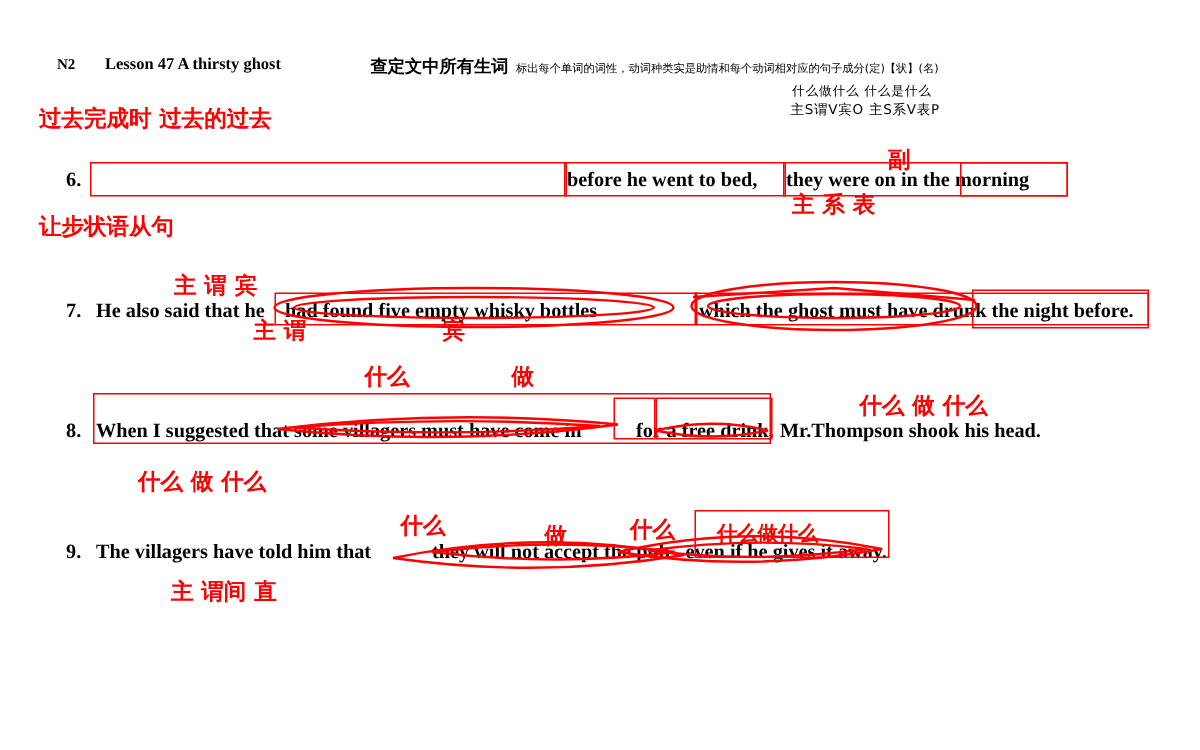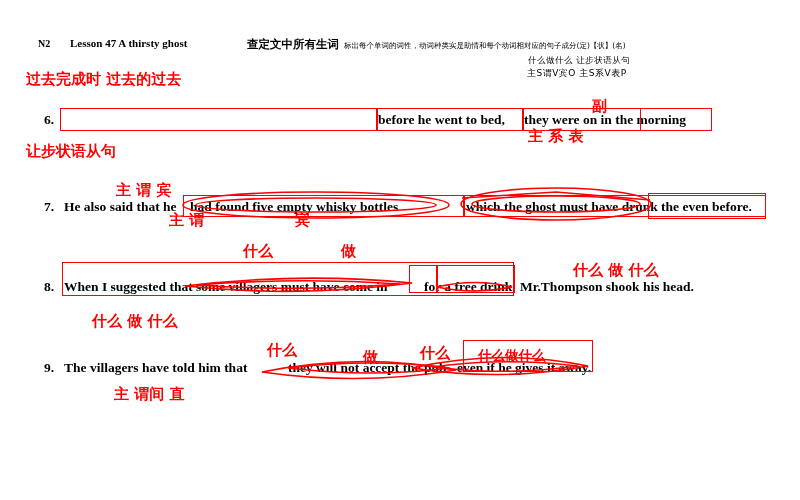--- a/index.html
+++ b/index.html
@@ -106,21 +106,21 @@
 </style>
 </head>
 <body>
 
 <div id="page">
 
   <div class="abs hdr-code">N2</div>
   <div class="abs hdr-title">Lesson 47 A thirsty ghost</div>
   <div class="abs hdr-task">查定文中所有生词</div>
   <div class="abs hdr-task-sub">标出每个单词的词性，动词种类实是助情和每个动词相对应的句子成分(定)【状】(名)</div>
-  <div class="abs hdr-right1">什么做什么        让步状语从句</div>
+  <div class="abs hdr-right1">什么做什么        什么是什么</div>
   <div class="abs hdr-right2">主S谓V宾O     主S系V表P</div>
 
   <div class="abs ann ann-big" style="left:26px; top:142px;">让步状语从句</div>
   <div class="abs ann ann-big" style="left:26px; top:70px;">过去完成时  过去的过去</div>
   <div class="abs ann ann-big" style="left:592px; top:97px;">副</div>
   <div class="abs ann ann-big" style="left:528px; top:127px;">主  系 表</div>
 
   <div class="abs ann ann-big" style="left:116px; top:181px;">主    谓  宾</div>
   <div class="abs ann ann-big" style="left:169px; top:211px;">主   谓</div>
   <div class="abs ann ann-big" style="left:295px; top:211px;">宾</div>
@@ -141,21 +141,21 @@
   <div class="abs sent" style="left:524px; top:112px;">they were on in the morning</div>
 
   <div class="abs rbox" style="left:60px; top:108px; width:318px; height:23px;"></div>
   <div class="abs rbox" style="left:376px; top:108px; width:148px; height:23px;"></div>
   <div class="abs rbox" style="left:522px; top:108px; width:190px; height:23px;"></div>
   <div class="abs rbox" style="left:640px; top:108px; width:72px; height:23px;"></div>
 
   <div class="abs num" style="left:44px; top:199px;">7.</div>
   <div class="abs sent" style="left:64px; top:199px;">He also said that he</div>
   <div class="abs sent" style="left:190px; top:199px;">had found five empty whisky bottles</div>
-  <div class="abs sent" style="left:466px; top:199px;">which the ghost must have drunk the even before.</div>
+  <div class="abs sent" style="left:466px; top:199px;">which the ghost must have drunk the night before.</div>
 
   <div class="abs rbox" style="left:183px; top:195px; width:282px; height:22px;"></div>
   <div class="abs rbox" style="left:463px; top:195px; width:303px; height:22px;"></div>
   <div class="abs rbox" style="left:648px; top:193px; width:118px; height:26px;"></div>
 
   <div class="abs num" style="left:44px; top:279px;">8.</div>
   <div class="abs sent" style="left:64px; top:279px;">When I suggested that</div>
   <div class="abs sent" style="left:196px; top:279px;">some villagers must have come in</div>
   <div class="abs sent" style="left:424px; top:279px;">for a free drink,</div>
   <div class="abs sent" style="left:520px; top:279px;">Mr.Thompson shook his head.</div>

